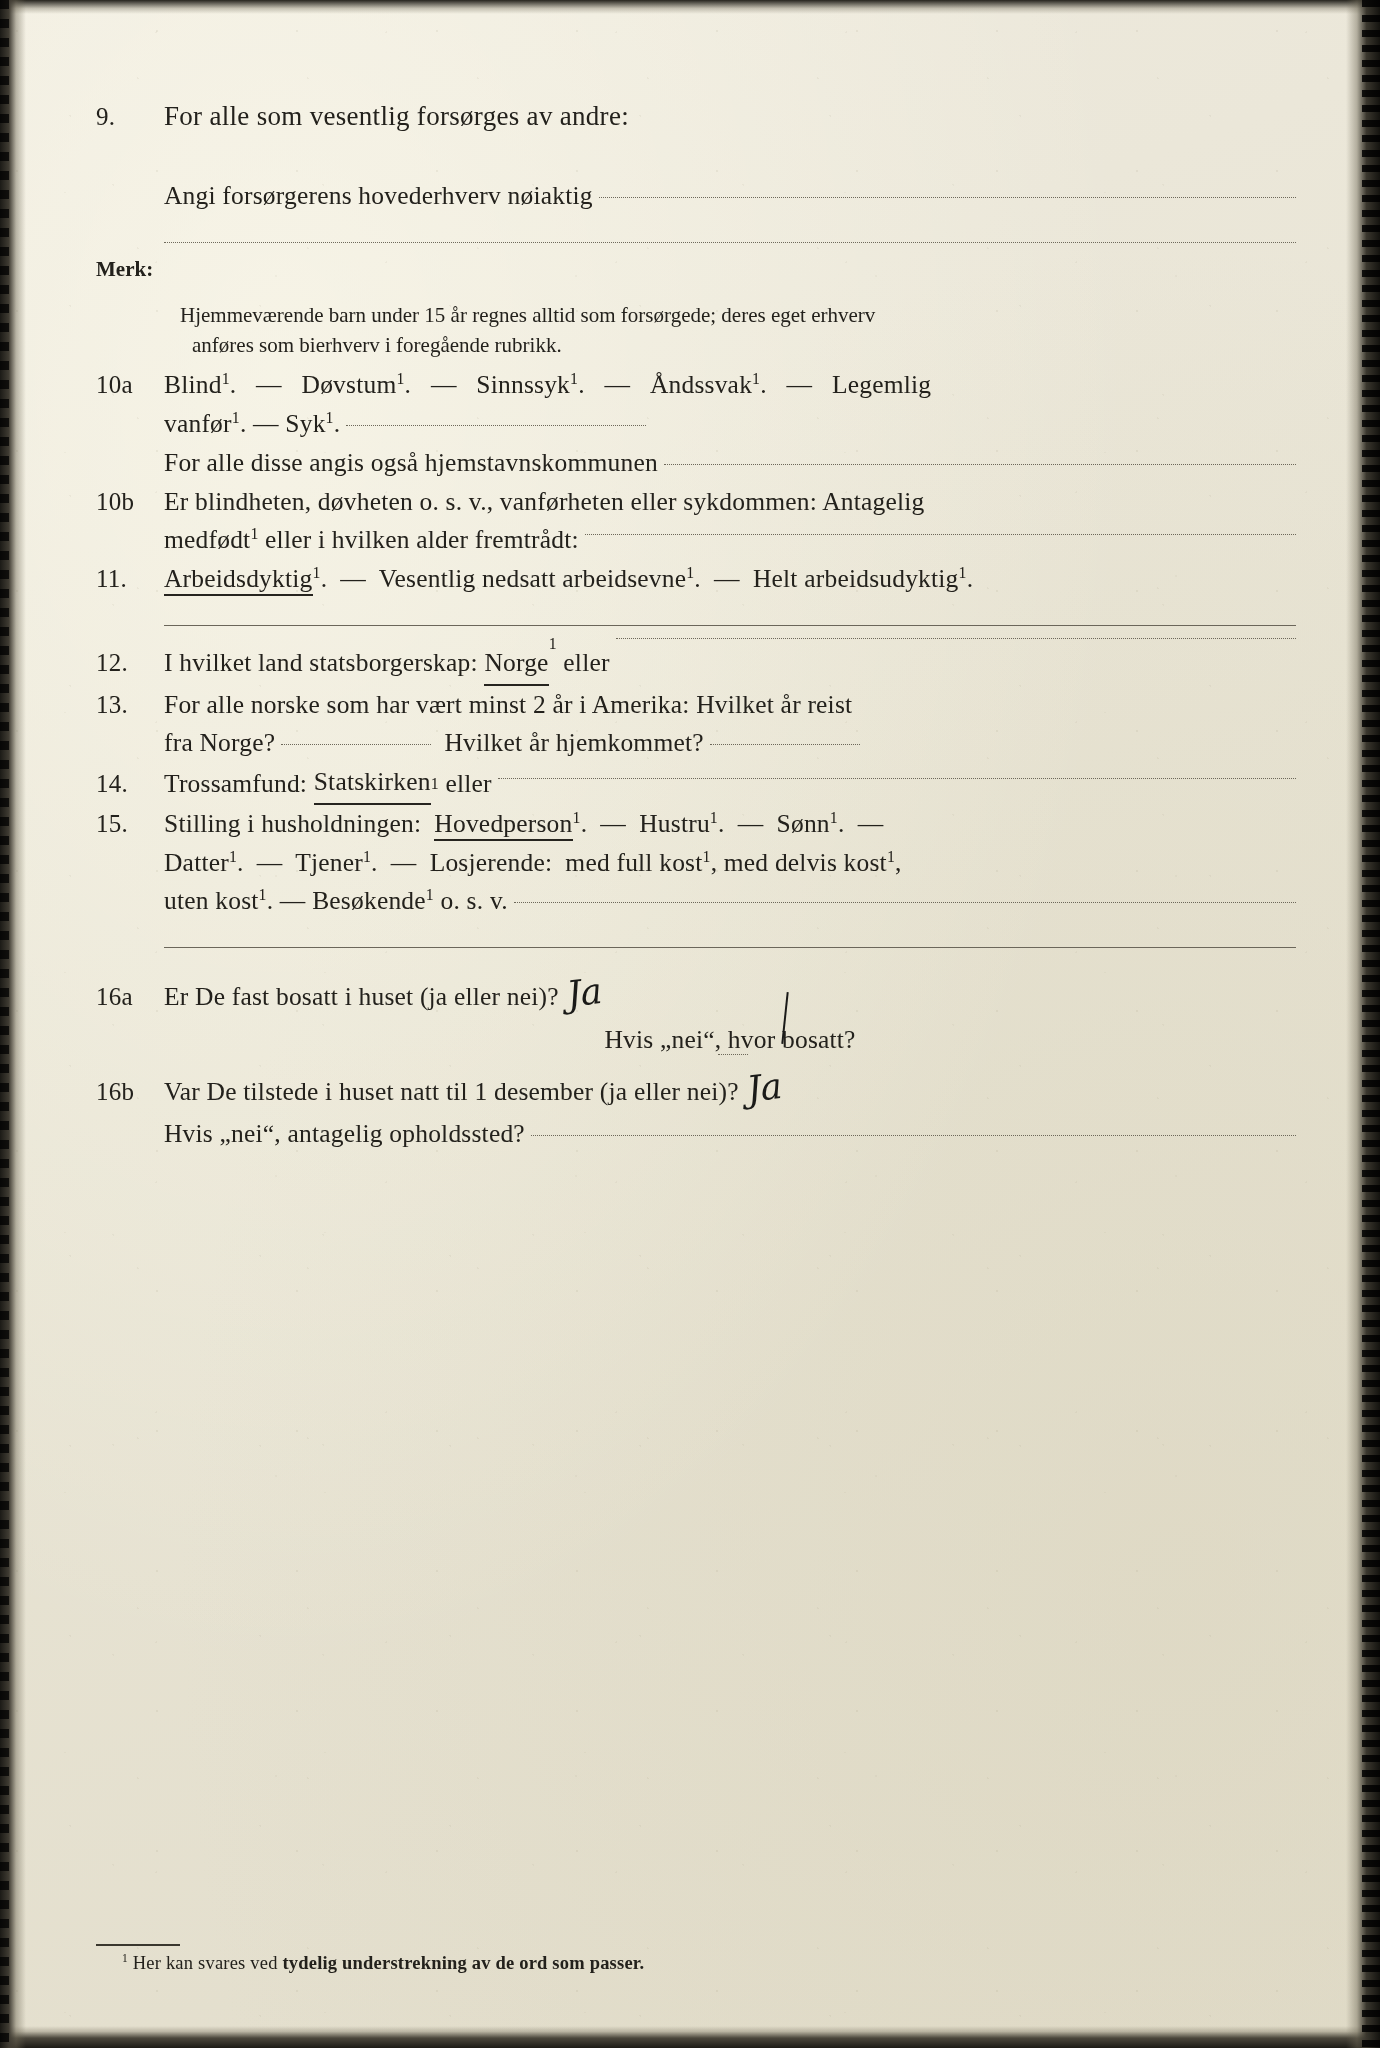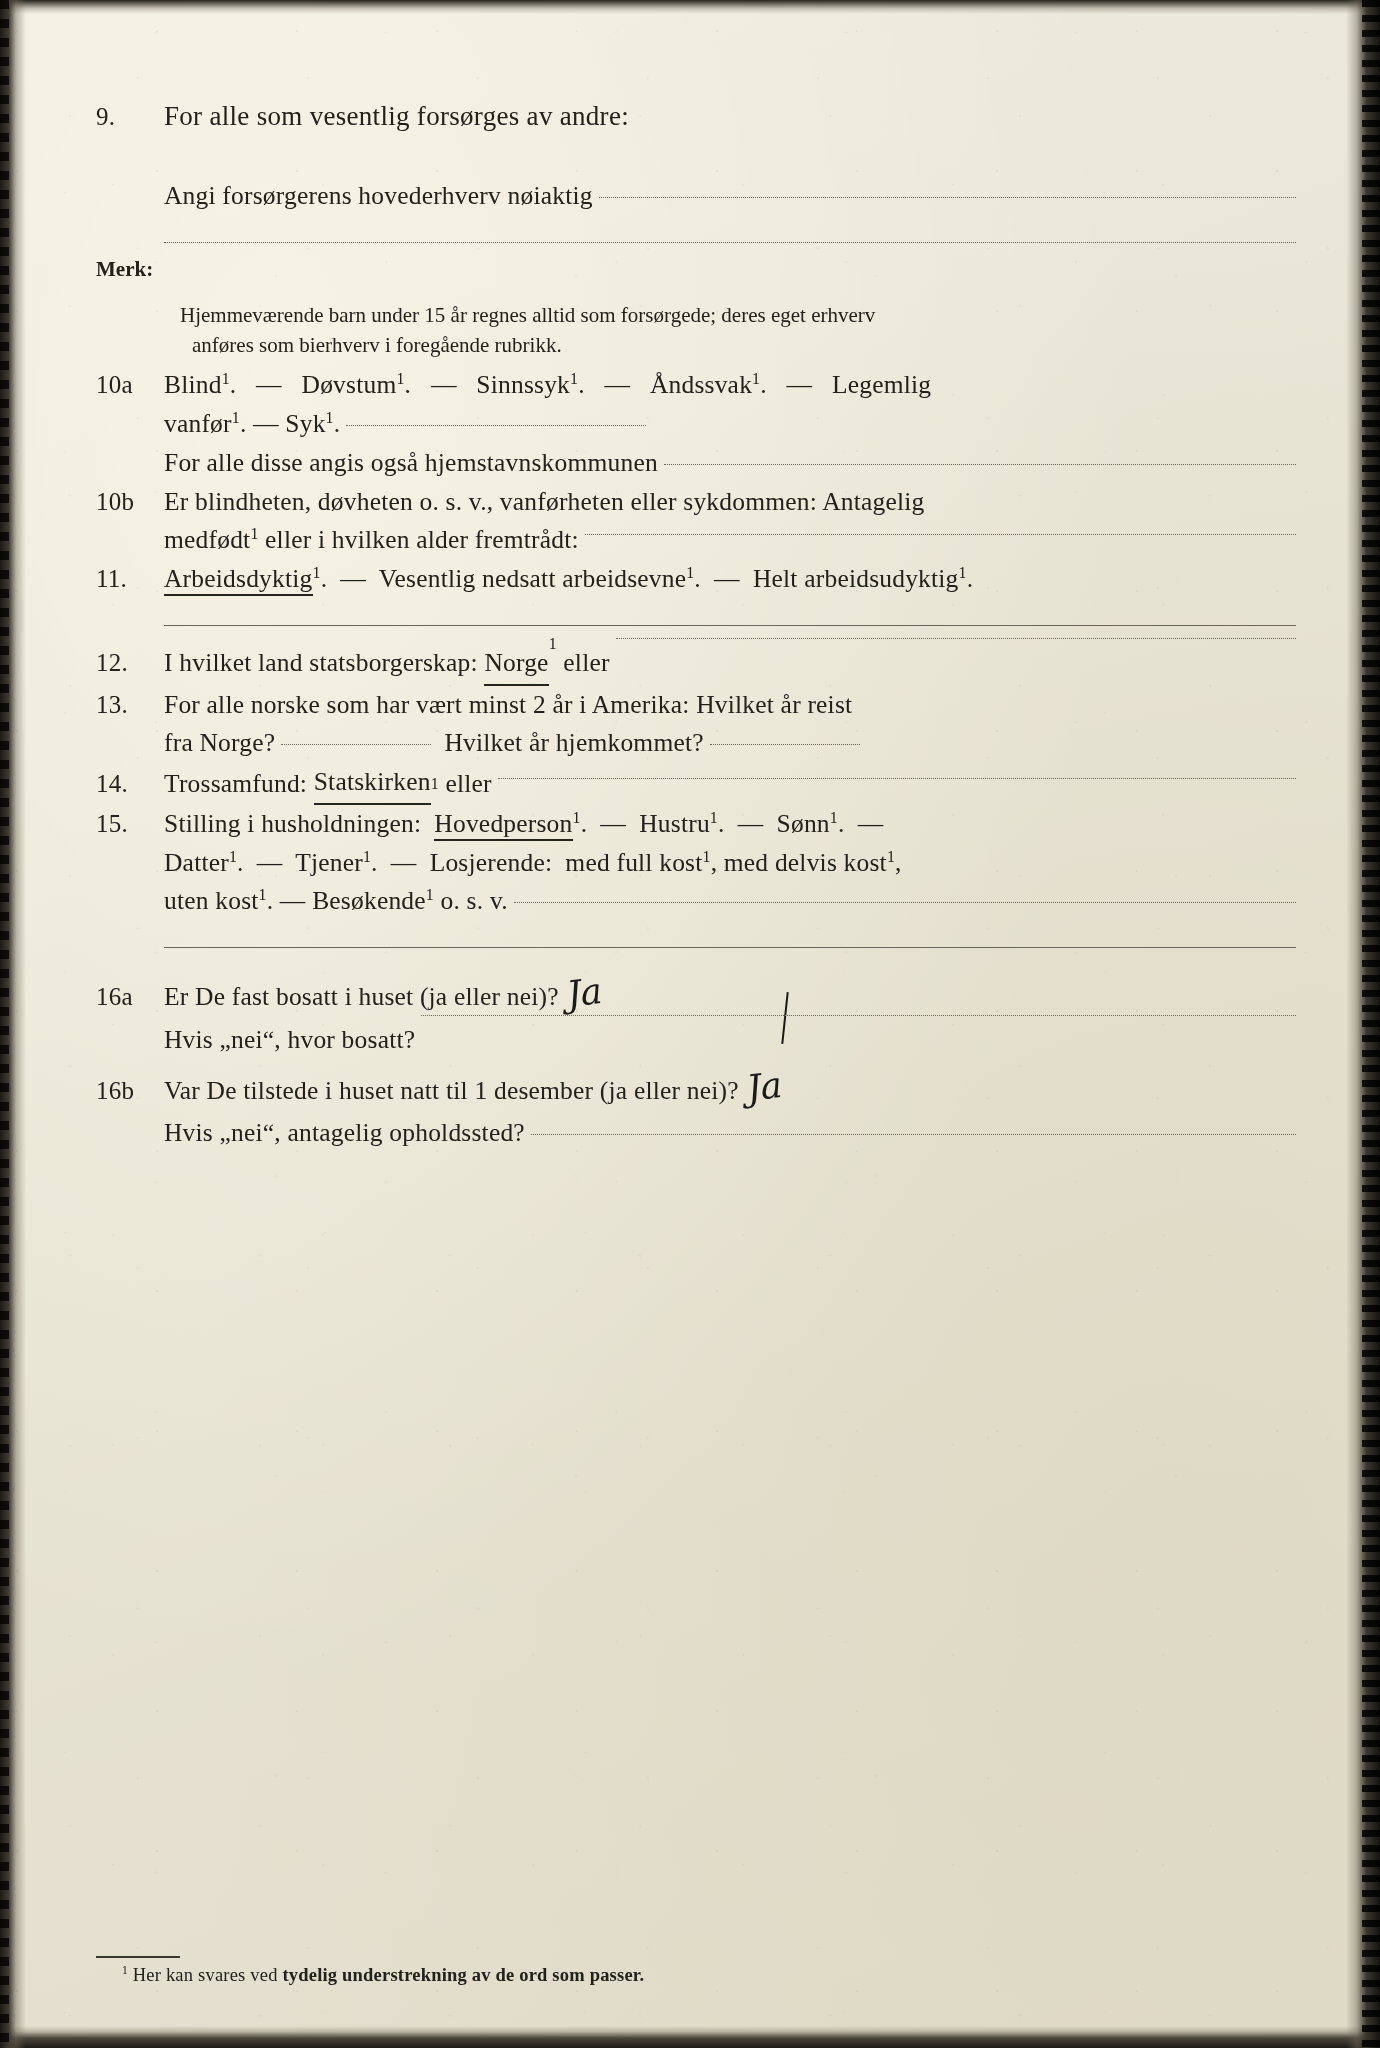--- a/index.html
+++ b/index.html
@@ -142,21 +142,21 @@
     position: absolute;
     width: 2px;
     height: 46px;
     background: #1a1a18;
     transform: rotate(6deg);
   }
 
   .footnote {
     position: absolute;
     left: 96px;
-    bottom: 62px;
+    bottom: 74px;
     width: 1130px;
     font-size: 18.5px;
     color: #23211c;
   }
   .footnote .fn-rule {
     width: 84px;
     border-top: 2px solid #3a372e;
     margin-bottom: 7px;
   }
   .footnote .fn-text { padding-left: 26px; letter-spacing: .2px; }
@@ -339,21 +339,21 @@
       <div class="num">16a</div>
       <div class="body" style="display:flex;align-items:baseline;position:relative;">
         <span>Er De fast bosatt i huset (ja eller nei)?</span>
         <span class="hand">Ja</span>
         <span class="hand-tail" style="left:620px;top:26px;height:52px;"></span>
         <span style="flex:1"></span>
       </div>
     </div>
     <div class="row">
       <div class="num"></div>
-      <div class="body" style="display:flex;align-items:flex-start;">
+      <div class="body" style="display:flex;align-items:center;flex-direction:column;">
         <span>Hvis „nei“, hvor bosatt?</span>
         <span class="dots"></span>
       </div>
     </div>
 
     <div class="row">
       <div class="num">16b</div>
       <div class="body" style="display:flex;align-items:baseline;">
         <span>Var De tilstede i huset natt til 1 desember (ja eller nei)?</span>
         <span class="hand">Ja</span>

